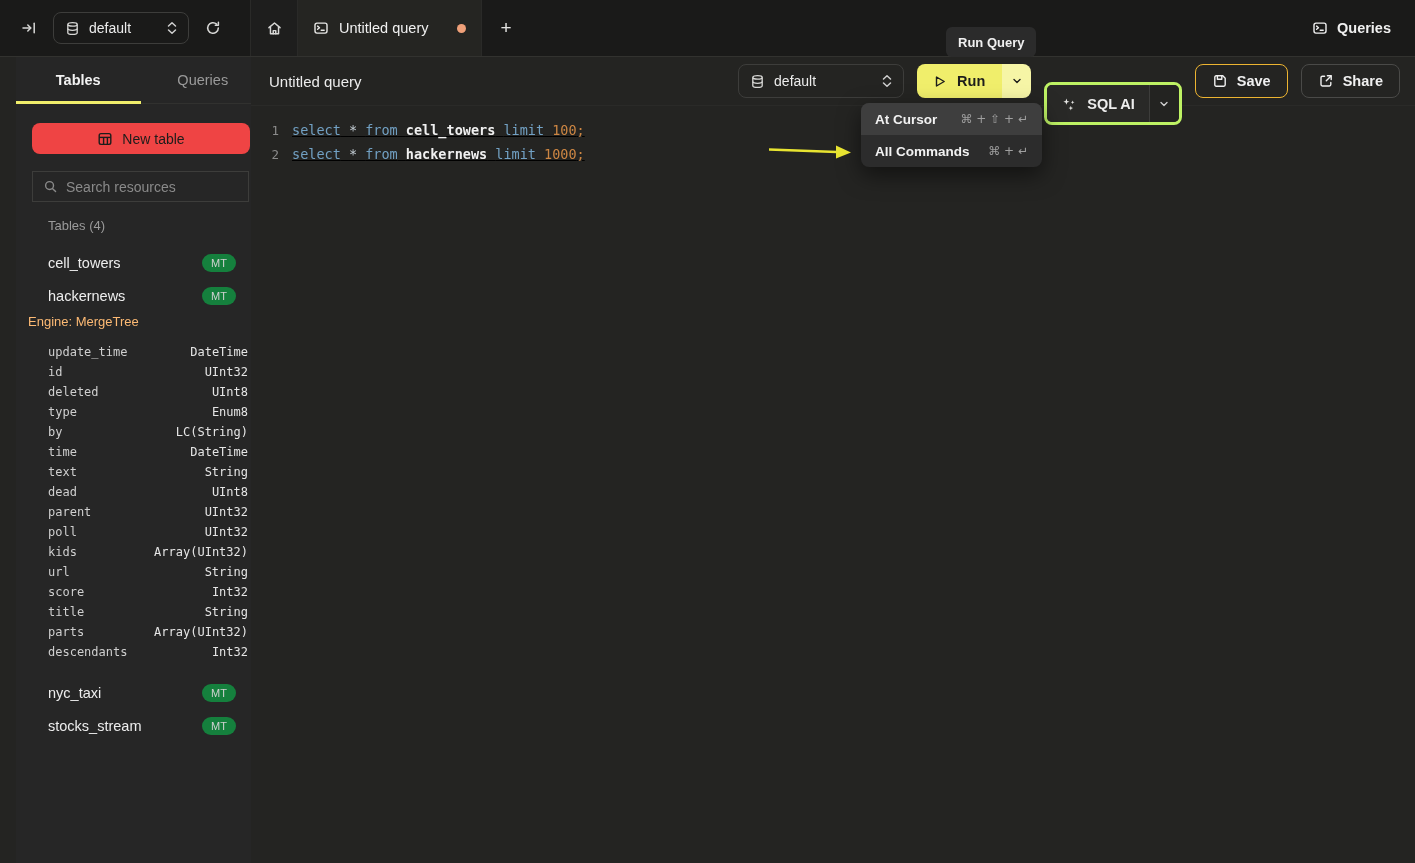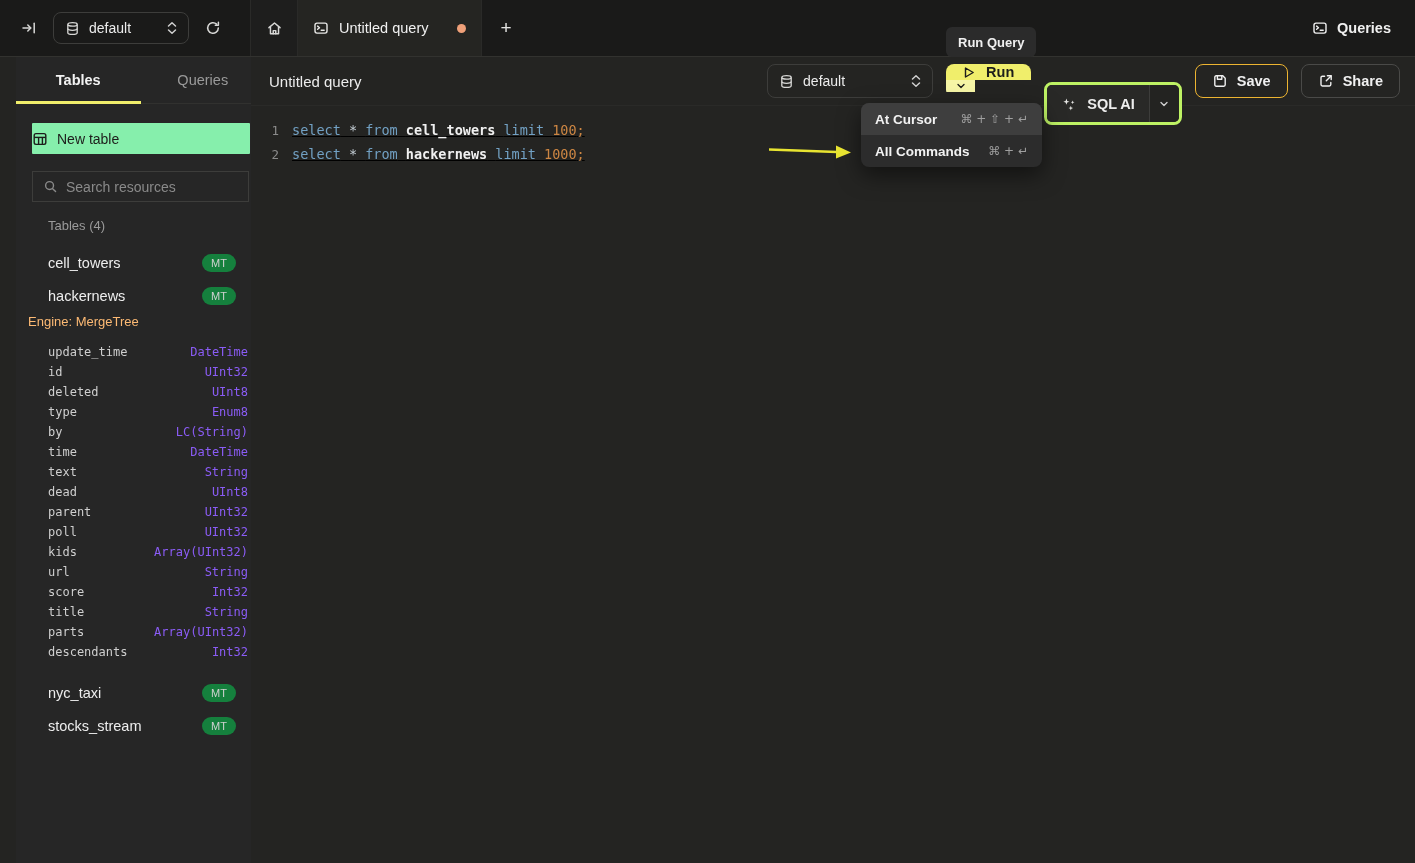--- a/index.html
+++ b/index.html
@@ -64,22 +64,22 @@
   .sidebar-tab {
     flex:1; position:relative; display:flex; align-items:center; justify-content:center;
     font-size:14.5px; color:#9a9a9a; cursor:pointer; background:transparent; border:none;
   }
   .sidebar-tab.active { color:#f3f3f3; font-weight:700; }
   .sidebar-tab.active::after {
     content:""; position:absolute; left:0; right:0; bottom:-1px; height:3px; background:#f0ee6b;
   }
   .new-table-btn {
     margin:19px 16px 0; height:31px; width:218px;
-    background:#86efac; border:none; border-radius:1px; cursor:pointer;
-    display:flex; align-items:center; gap:9px;
+    background:#ef4444; border:none; border-radius:8px; cursor:pointer;
+    display:flex; align-items:center; justify-content:center; gap:9px;
     color:#1d1d1b; font-size:14px; font-weight:500; font-family:inherit;
   }
   .search-box {
     margin:17px 16px 0; height:31px; border:1px solid #3d3d3b; border-radius:0;
     display:flex; align-items:center; gap:8px; padding:0 10px; color:#8a8a8a;
   }
   .search-box input {
     flex:1; background:transparent; border:none; outline:none;
     color:#e0e0e0; font-size:14px; font-family:inherit;
   }
@@ -95,34 +95,34 @@
     margin-left:auto; background:#15803d; color:#d0d0d0;
     font-size:11px; font-weight:400; padding:3px 9px; border-radius:10px;
   }
   .engine-line { padding-left:12px; font-size:13px; color:#fdba74; height:20px; margin:2px 0 8px; }
   .cols-block { margin-bottom:15px; }
   .col-row {
     height:20px; display:flex; align-items:center; padding:0 17px 0 32px;
     font-family:"DejaVu Sans Mono", monospace; font-size:12px; cursor:default;
   }
   .col-name { color:#cfcfcf; }
-  .col-type { margin-left:auto; color:#8b5cf6; }
+  .col-type { margin-left:auto; color:#e5e5e5; }
   .table-row + .table-row { margin-top:1px; }
 
   
   .main { position:absolute; left:251px; top:57px; right:0; bottom:0; background:#242422; }
   .main-header {
     height:49px; display:flex; align-items:center; padding:0 15px 0 18px;
     border-bottom:1px solid #2a2a28;
   }
   .page-title { font-size:15px; color:#ececec; }
   .header-controls { margin-left:auto; display:flex; align-items:center; gap:13px; }
   .header-controls .select { width:166px; height:34px; }
 
-  .run-split { display:flex; height:34px; border-radius:8px; overflow:hidden; cursor:pointer;flex-direction:column; }
+  .run-split { display:flex; height:34px; border-radius:8px; overflow:hidden; cursor:pointer; }
   .run-main {
     background:#f0ee6b; border:none; cursor:pointer;
     display:flex; align-items:center; gap:10px; padding:0 17px 0 15px;
     color:#1d1d1b; font-size:14.5px; font-weight:600; font-family:inherit;
   }
   .run-caret {
     width:29px; background:#f6f5a6; border:none; cursor:pointer;
     display:flex; align-items:center; justify-content:center; color:#1d1d1b;
   }
 

